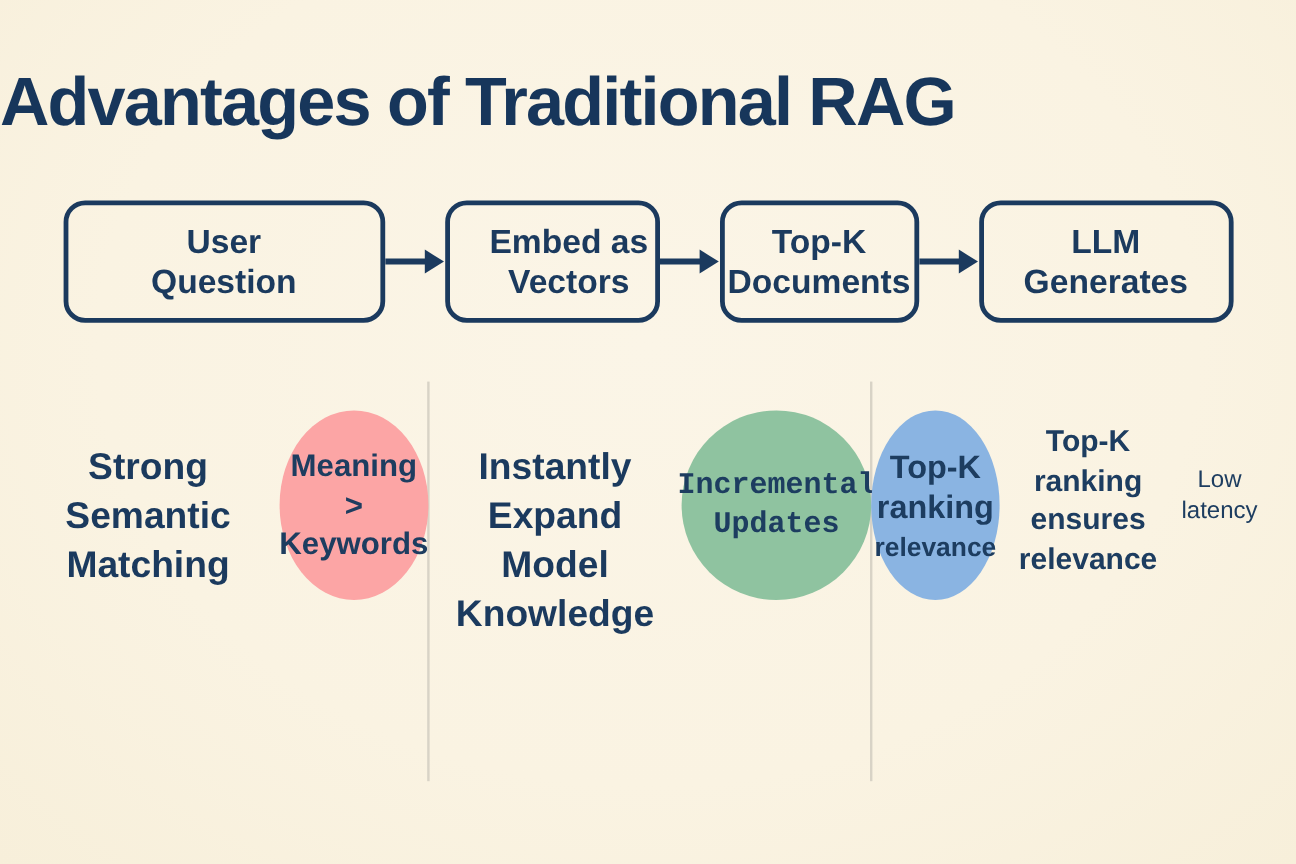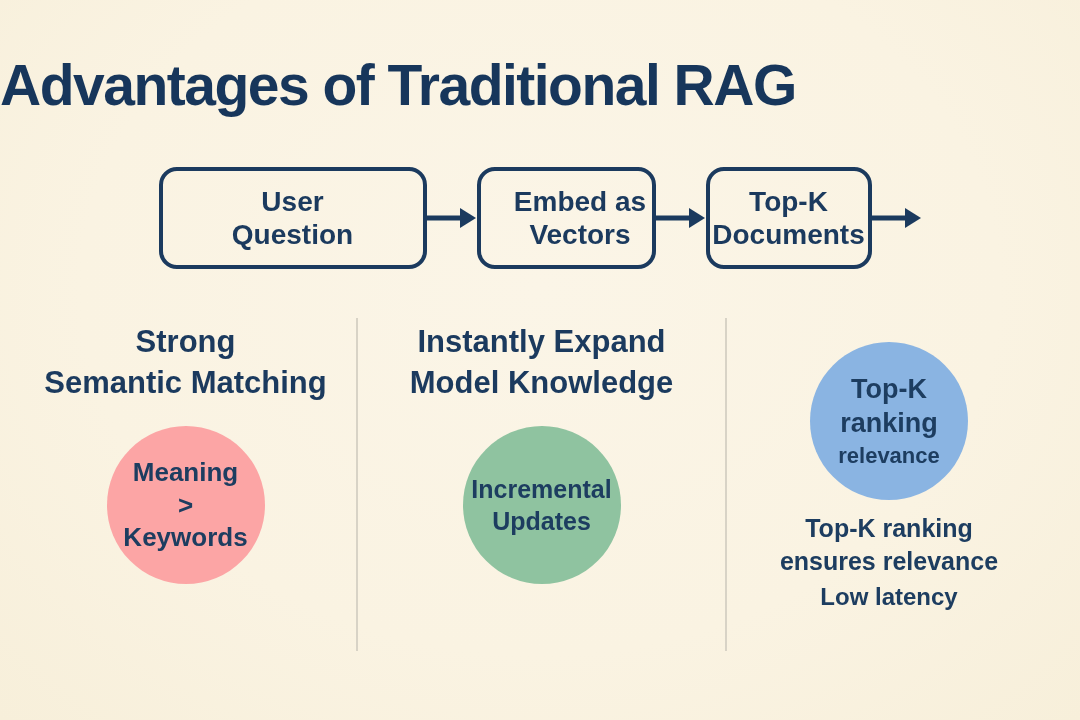--- a/index.html
+++ b/index.html
@@ -68,21 +68,21 @@
   
   .columns {
     position: absolute;
     top: 322px; left: 0;
     width: 1080px;
     display: grid;
     grid-template-columns: 357px 369px 354px;
   }
   .col {
     display: flex;
-    flex-direction: column;
+    flex-direction: row;
     align-items: center;
   }
   .col-1 { padding-left: 14px; }
   .col-3 { padding-right: 28px; }
   .col-heading {
     font-size: 31px;
     font-weight: 700;
     line-height: 1.32;
     text-align: center;
     white-space: pre-line;
@@ -100,41 +100,41 @@
     justify-content: center;
     text-align: center;
   }
   .circle-text {
     font-size: 26px;
     font-weight: 700;
     line-height: 1.25;
     white-space: pre-line;
     color: #1d3d60;
   }
-  .circle-green .circle-text { font-size: 25px; font-weight: 600; line-height: 1.3; }
+  .circle-green .circle-text { font-size: 25px; font-weight: 600; line-height: 1.3; font-family: Liberation Mono, monospace; }
   .circle-blue .circle-text { font-size: 27px; }
   .circle-subtext {
     font-size: 22px;
     font-weight: 700;
     margin-top: 3px;
     color: #1d3d60;
   }
   .note {
     margin-top: 12px;
     font-size: 25px;
     font-weight: 600;
     line-height: 1.3;
     text-align: center;
     white-space: pre-line;
     color: #1d3d60;
   }
   .note-small {
     margin-top: 4px;
-    font-size: 24px;
-    font-weight: 700;
+    font-size: 20px;
+    font-weight: 400;
   }
 </style>
 </head>
 <body>
 
 <div class="canvas">
 
   <h1 class="title">Advantages of Traditional RAG</h1>
 
   <div class="flow">
@@ -149,20 +149,22 @@
     <svg class="arrow" viewBox="0 0 50 26">
       <line x1="0" y1="13" x2="36" y2="13"></line>
       <polygon points="33,3 49,13 33,23"></polygon>
     </svg>
     <div class="step step-2">Top-K
 Documents</div>
     <svg class="arrow" viewBox="0 0 50 26">
       <line x1="0" y1="13" x2="36" y2="13"></line>
       <polygon points="33,3 49,13 33,23"></polygon>
     </svg>
+    <div class="step step-3">LLM
+Generates</div>
   </div>
 
   <div class="divider divider-1"></div>
   <div class="divider divider-2"></div>
 
   <div class="columns">
 
     <section class="col col-1">
       <h2 class="col-heading">Strong
 Semantic Matching</h2>

